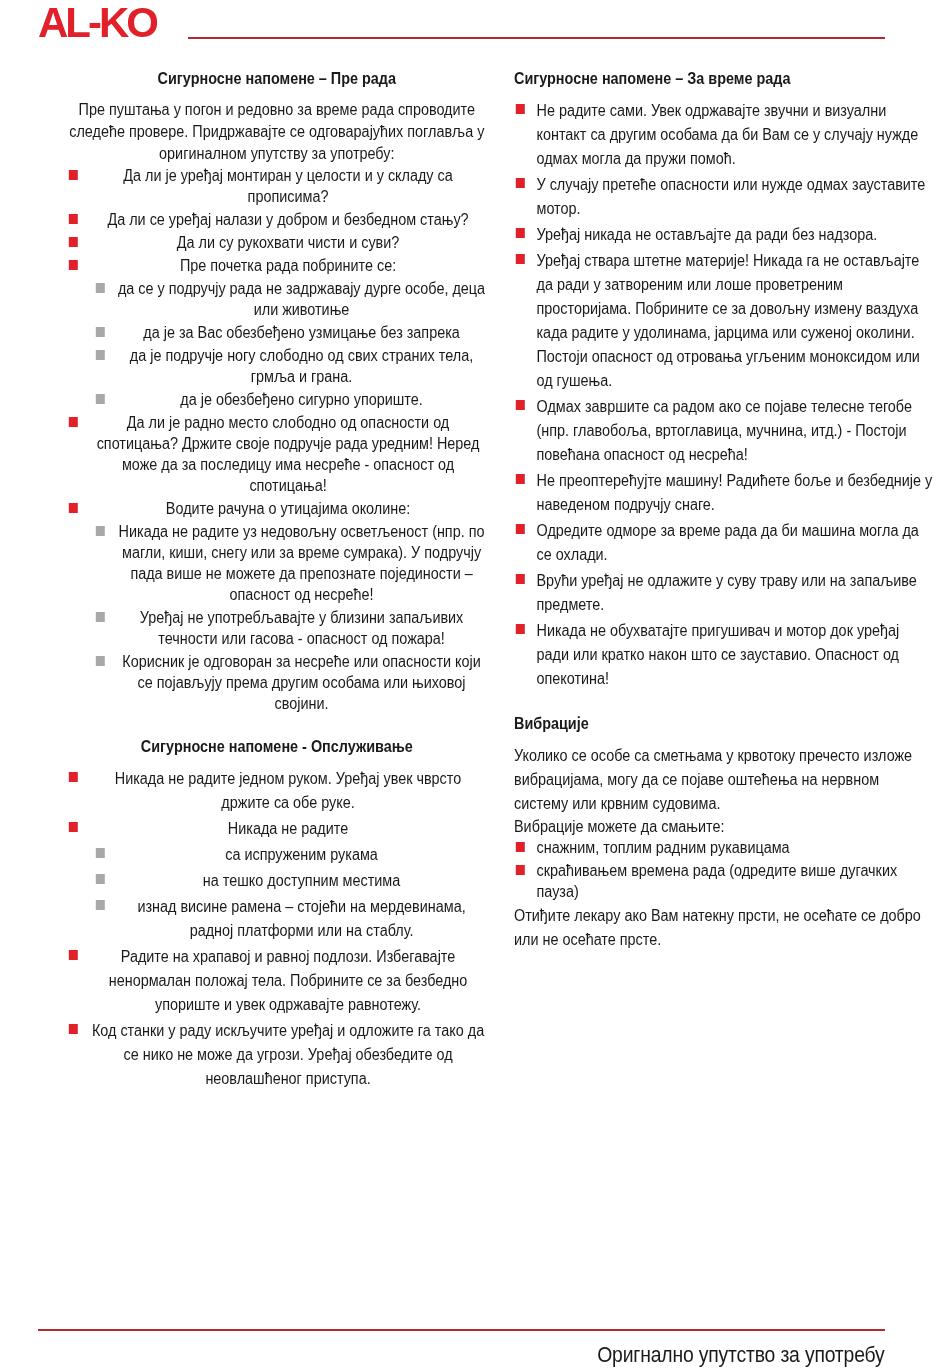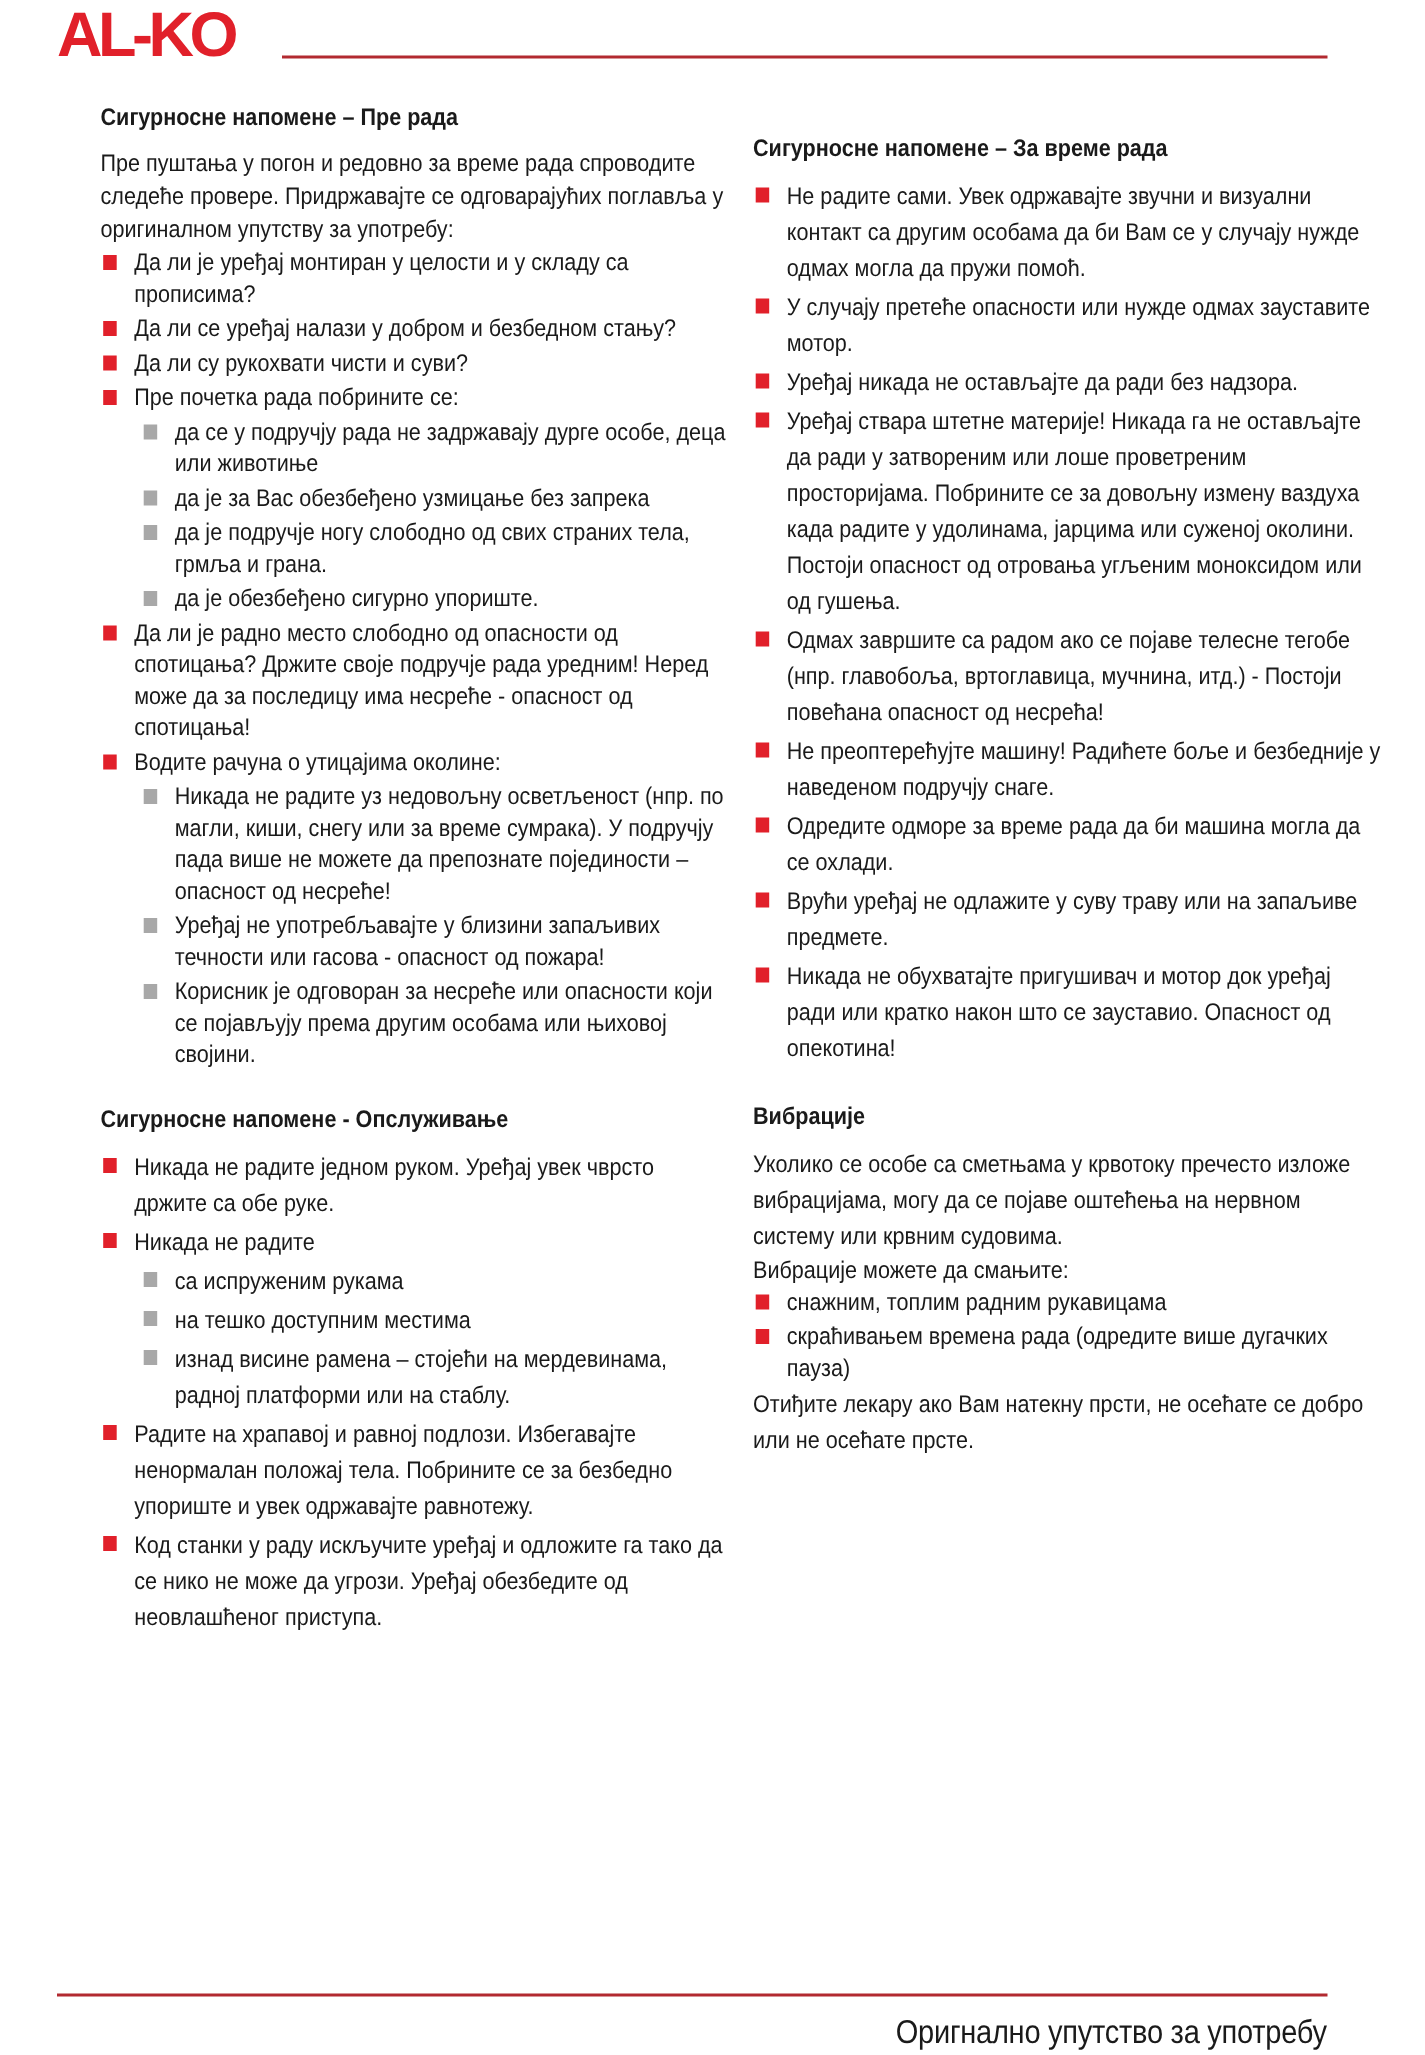--- a/index.html
+++ b/index.html
@@ -5,22 +5,22 @@
   html, body { margin: 0; padding: 0; background: #ffffff; }
   body { width: 950px; height: 1370px; position: relative; overflow: hidden;
          font-family: "Liberation Sans", sans-serif; color: #1a1a1a; }
   .logo { position: absolute; left: 38px; top: 2px; height: 40px; }
   .logo svg { display: block; }
   .header-rule { position: absolute; left: 188px; top: 37px; width: 697px; height: 2px; background: #b22a30; }
   .footer-rule { position: absolute; left: 38px; top: 1329px; width: 847px; height: 2px; background: #b22a30; }
   .footer-text { position: absolute; right: 65px; top: 1342px; font-size: 22px; color: #1a1a1a;
                  transform: scaleX(0.88); transform-origin: right center; white-space: nowrap; letter-spacing: -0.2px; }
   .col { position: absolute; top: 68px; font-size: 16px; line-height: 21px; }
-  .col-left { left: 67px; width: 420px; }
-  .col-right { left: 502px; width: 420px; margin-top: 21px; }
+  .col-left { left: 67px; width: 420px; text-align: center; }
+  .col-right { left: 514px; width: 420px; }
   .cond { transform: scaleX(0.9); transform-origin: left top; width: 111%; }
   h3 { font-size: 16px; font-weight: bold; margin: 0 0 9px 0; line-height: 22px; }
   p { margin: 0; }
   .para-loose { line-height: 24px; }
   ul { list-style: none; margin: 0; padding: 0; }
   li { position: relative; padding-left: 25px; margin: 0 0 2px 0; }
   li.loose { line-height: 24px; }
   li::before { content: ""; position: absolute; left: 2px; top: 5px; width: 10px; height: 10px; background: var(--b); }
   li.red { --b: #e1202a; }
   li.grey { --b: #a8a8a8; }

